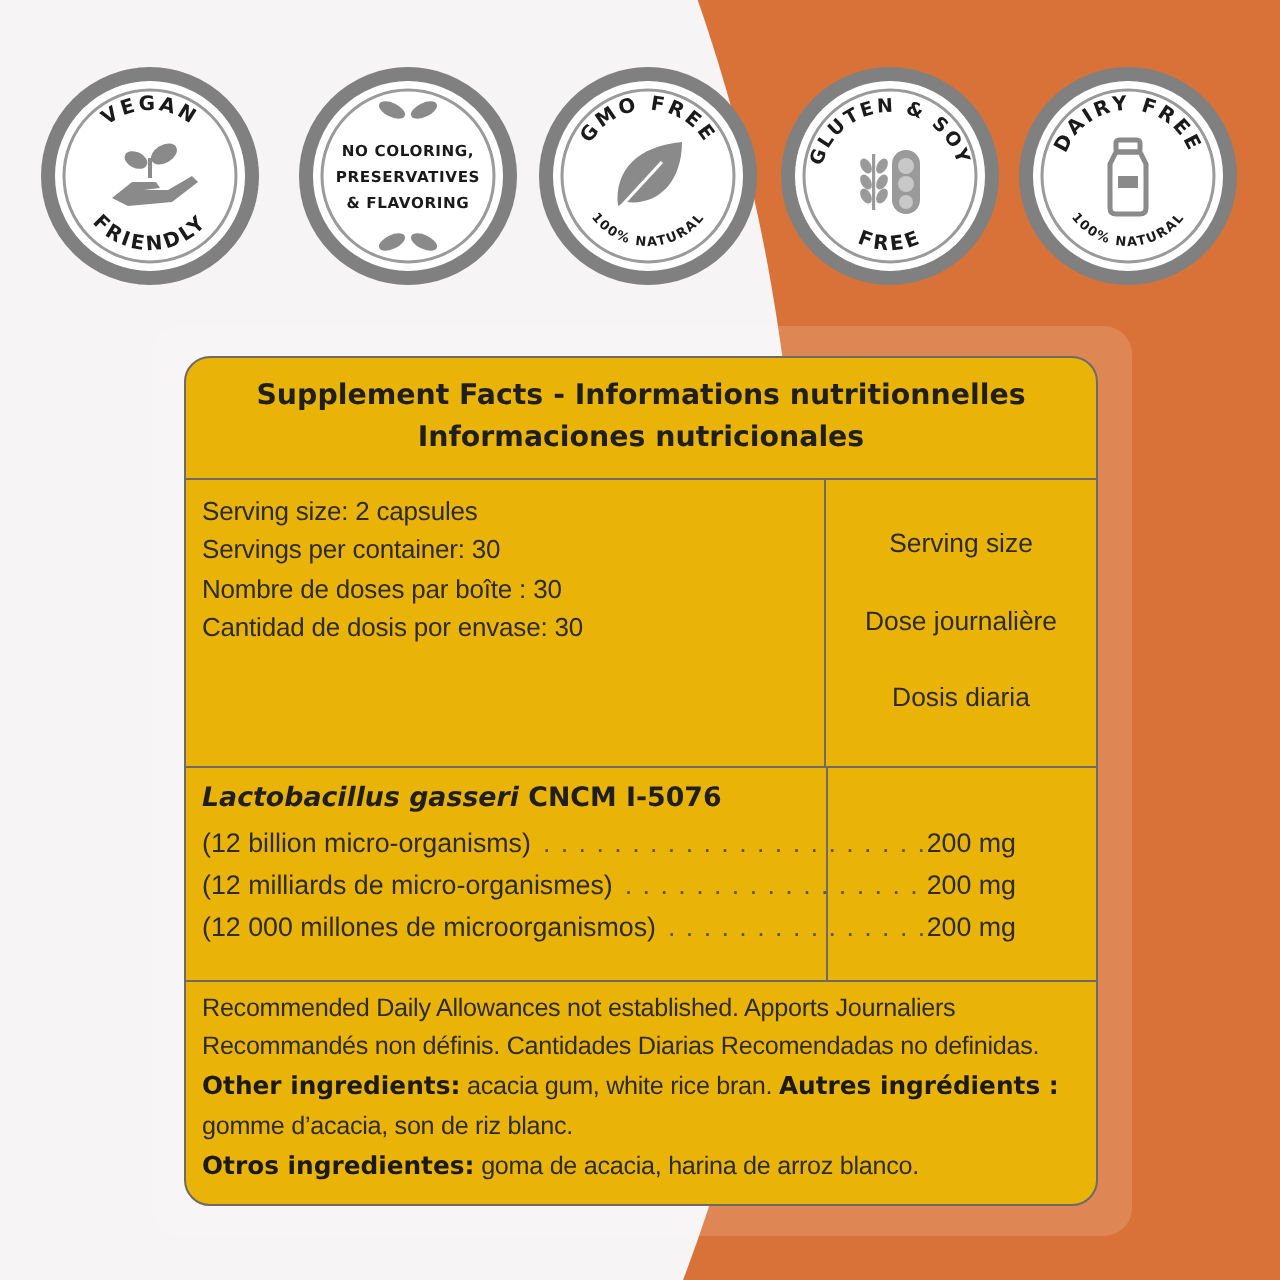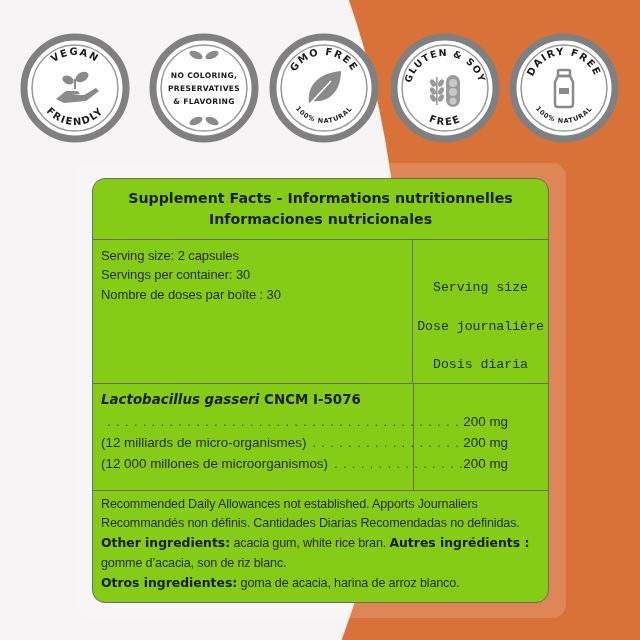--- a/index.html
+++ b/index.html
@@ -10,35 +10,35 @@
     border-radius: 50%; background: #f6f4f4;
   }
   .badge { position: absolute; width: 110px; height: 110px; top: 33px; }
   .badge svg { width: 110px; height: 110px; display: block; }
   .panel {
     position: absolute; left: 76px; top: 163px; width: 490px; height: 455px;
     border-radius: 14px; background: rgba(255,255,255,0.15);
   }
   .label {
     position: absolute; left: 92px; top: 178px; width: 457px; height: 425px;
-    background: #84cc16; border: 1.5px solid #6f6a66; border-radius: 13px;
+    background: #eab308; border: 1.5px solid #6f6a66; border-radius: 13px;
     color: #2a2a2a; overflow: hidden;
   }
   .title {
     text-align: center; font-weight: bold; font-size: 14.2px; line-height: 21px;
     padding-top: 9px; height: 61px; border-bottom: 1.5px solid #6f6a66; color: #1f1f1f;
     font-family: "DejaVu Sans", sans-serif;
   }
   .row2 { display: flex; height: 144px; border-bottom: 1.5px solid #6f6a66; }
   .row2 .left { width: 320px; border-right: 1.5px solid #6f6a66; padding: 6px 0 0 8px; }
   .row2 .right { flex: 1; text-align: center; padding-top: 22px; }
   .ln { font-size: 13px; line-height: 19.3px; white-space: nowrap; color: #2c2c2c;
         font-family: "Liberation Sans", sans-serif; letter-spacing: -0.1px; }
   .rln { font-size: 13.2px; line-height: 19px; margin-bottom: 19.5px; color: #2c2c2c;
-         font-family: Liberation Mono, monospace; margin-top: 16px; }
+         font-family: Liberation Sans, sans-serif; }
   .row3 { position: relative; height: 107px; border-bottom: 1.5px solid #6f6a66; }
   .row3 .vline { position: absolute; left: 320px; top: 0; bottom: 0; border-left: 1.5px solid #6f6a66; }
   .row3 .head { padding: 6px 0 0 8px; font-size: 13.4px; font-weight: bold; line-height: 20px;
                 font-family: "DejaVu Sans", sans-serif; color: #1f1f1f; }
   .row3 .head i { font-style: italic; }
   .amt-row { position: absolute; left: 8px; right: 40px; height: 20px; display: flex;
              font-size: 13.4px; line-height: 20px; font-family: "Liberation Sans", sans-serif; color: #2c2c2c; }
   .amt-row .txt { white-space: nowrap; }
   .amt-row .dots { flex: 1; overflow: hidden; white-space: nowrap; letter-spacing: 5.2px;
                    padding-left: 6px; color: #555; }
@@ -171,34 +171,36 @@
   <div class="title">
     <div>Supplement Facts - Informations nutritionnelles</div>
     <div>Informaciones nutricionales</div>
   </div>
 
   <div class="row2">
     <div class="left">
       <div class="ln">Serving size: 2 capsules</div>
       <div class="ln">Servings per container: 30</div>
       <div class="ln">Nombre de doses par boîte : 30</div>
+      <div class="ln">Cantidad de dosis por envase: 30</div>
     </div>
     <div class="right">
       <div class="rln">Serving size</div>
       <div class="rln">Dose journalière</div>
       <div class="rln">Dosis diaria</div>
     </div>
   </div>
 
   <div class="row3">
     <div class="vline"></div>
     <div class="head">
       <i>Lactobacillus gasseri</i><span> CNCM I-5076</span>
     </div>
     <div class="amt-row" style="top:28px">
+      <span class="txt">(12 billion micro-organisms)</span>
       <span class="dots">..............................................</span>
       <span class="val">200  mg</span>
     </div>
     <div class="amt-row" style="top:49px">
       <span class="txt">(12 milliards de micro-organismes)</span>
       <span class="dots">..............................................</span>
       <span class="val">200  mg</span>
     </div>
     <div class="amt-row" style="top:70px">
       <span class="txt">(12 000 millones de microorganismos)</span>

